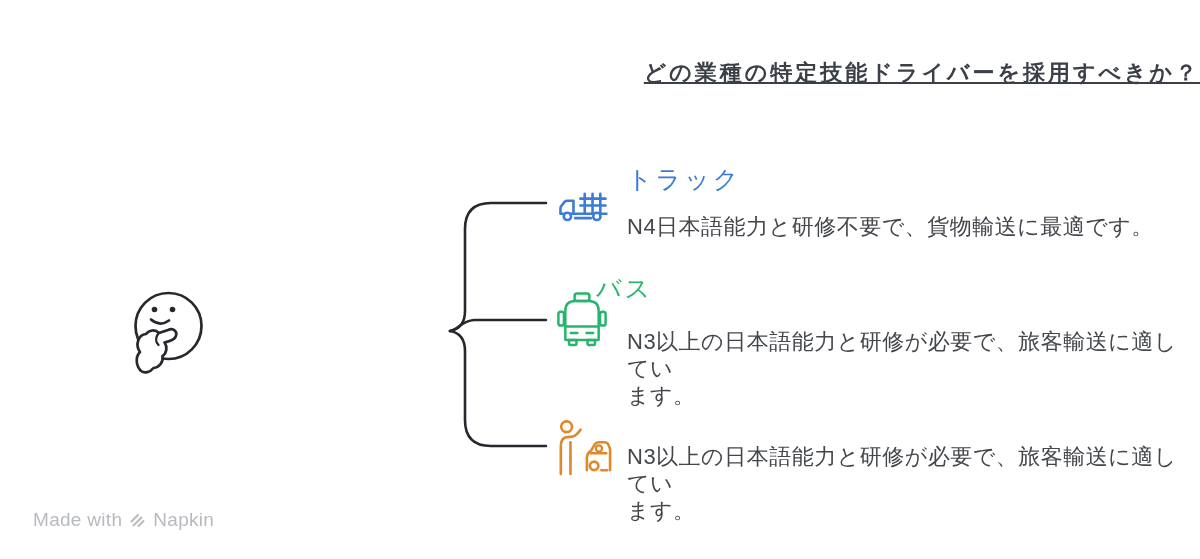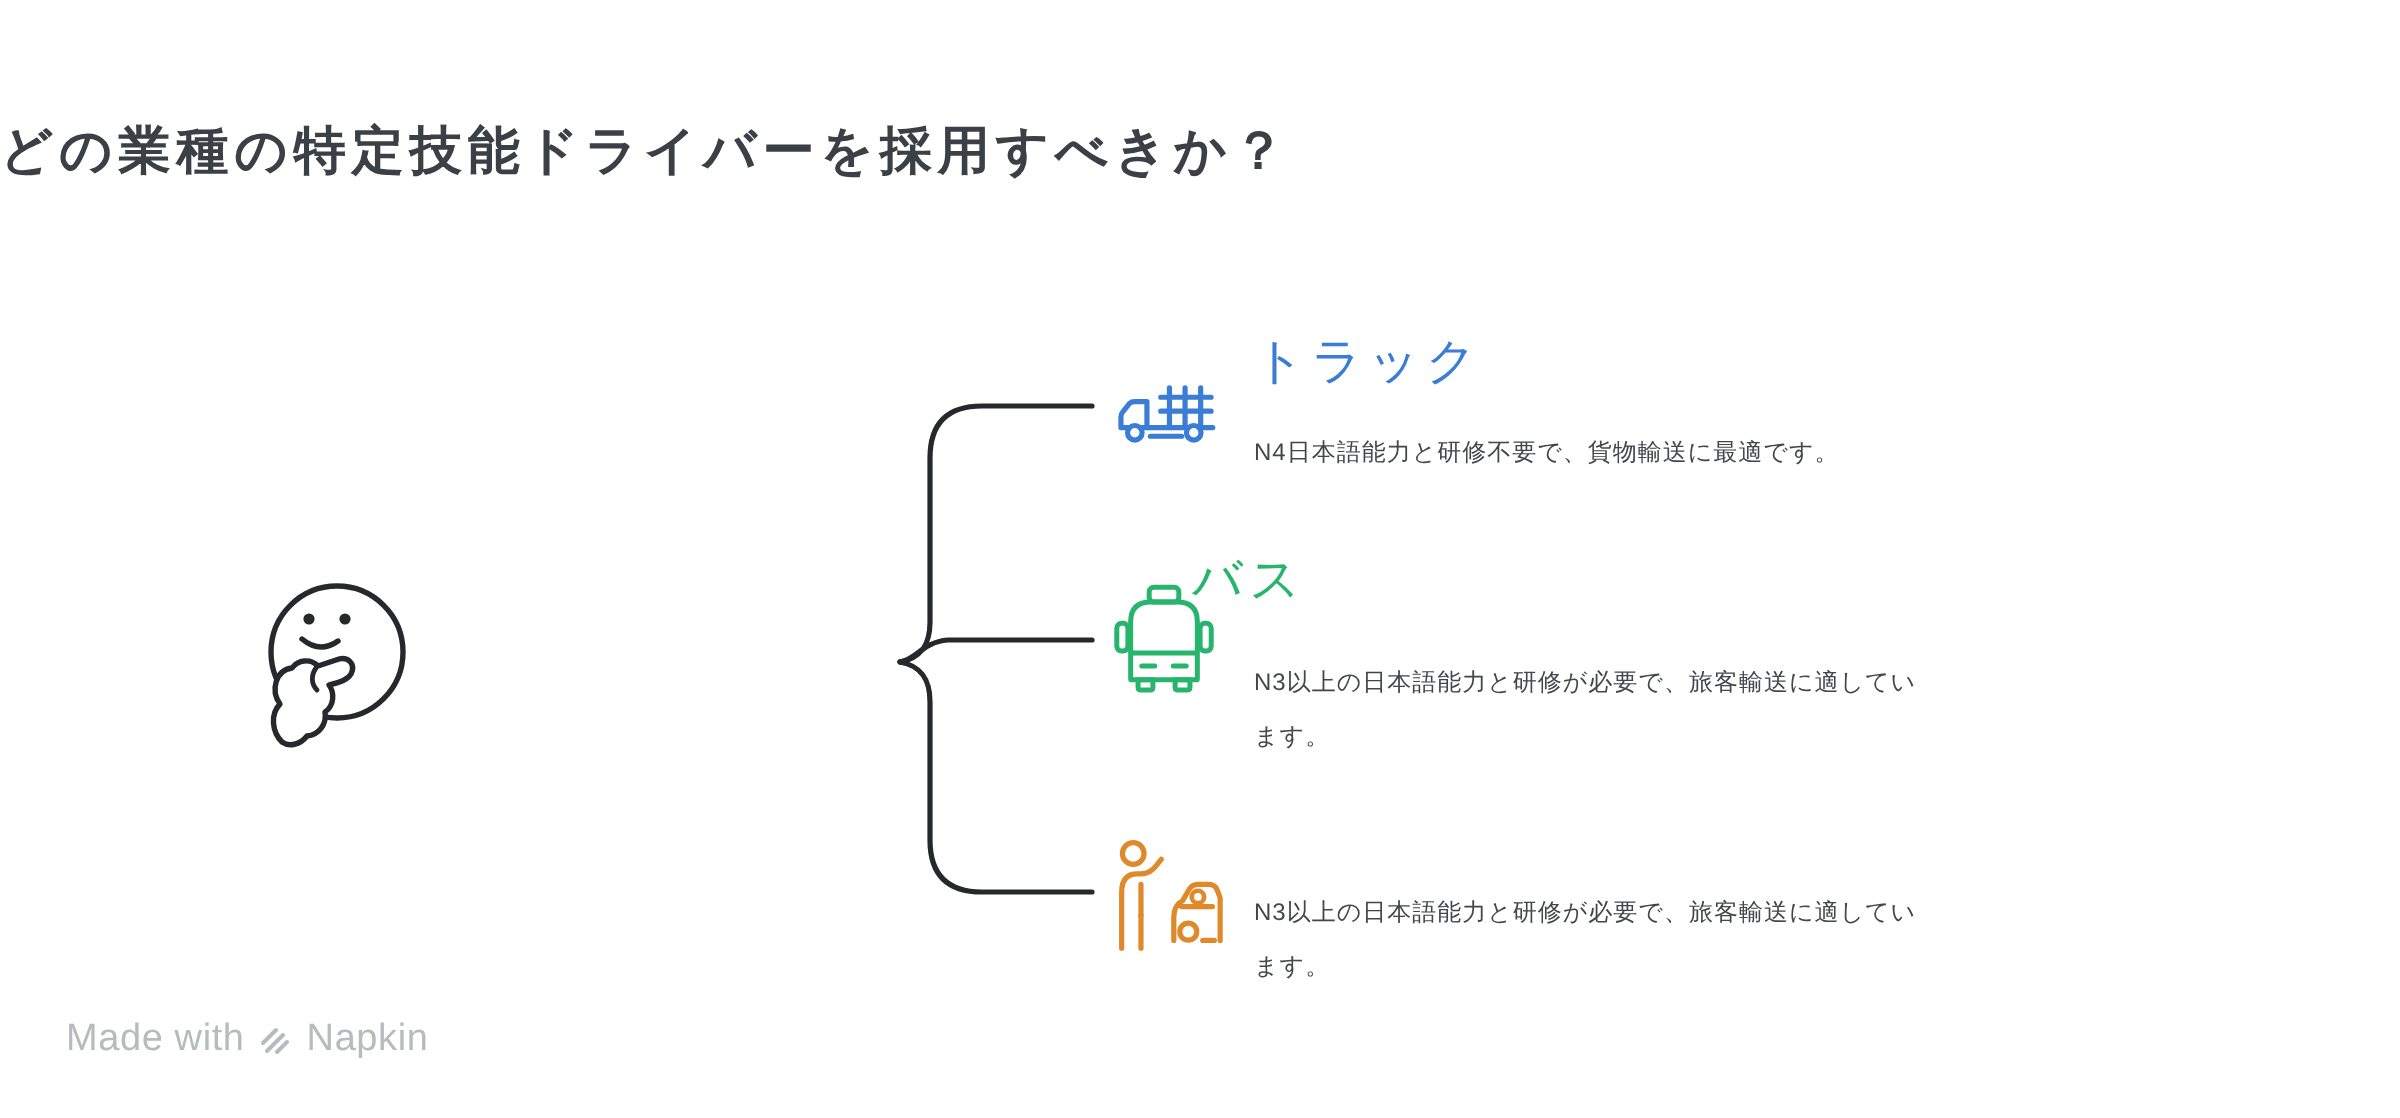--- a/index.html
+++ b/index.html
@@ -3,29 +3,29 @@
 <meta charset="utf-8">
 <style>
   html,body{margin:0;padding:0;background:#fff;}
   .canvas{
     position:relative;width:1200px;height:559px;background:#ffffff;overflow:hidden;
     font-family:"Liberation Sans","DejaVu Sans",sans-serif;
     color:#3b3f46;
   }
   .abs{position:absolute;}
   .diagram-title{
-    left:0;right:0;top:58px;text-align:left;
-    font-size:26px;font-weight:700;letter-spacing:3px;color:var(--title,#3b3f46);
+    left:0;right:0;top:58px;text-align:right;
+    font-size:22px;font-weight:700;letter-spacing:3px;color:var(--title,#3b3f46);text-decoration:underline;
   }
   .connector-layer{left:0;top:0;width:1200px;height:559px;pointer-events:none;}
   .branch-label{
-    font-size:25px;font-weight:500;letter-spacing:3px;line-height:1.1;white-space:nowrap;
+    font-size:25px;font-weight:500;letter-spacing:3px;line-height:1.1;white-space:nowrap;font-family:Liberation Mono, monospace;
   }
   .branch-desc{
-    font-size:12px;font-weight:400;letter-spacing:0.5px;line-height:27px;
+    font-size:22px;font-weight:400;letter-spacing:0.5px;line-height:27px;
     color:var(--desc,#43464b);white-space:pre-line;width:560px;
   }
   .truck-color{color:var(--truck,#3b7cd6);}
   .bus-color{color:var(--bus,#27b56d);}
   .taxi-color{color:var(--taxi,#e0892b);}
   .line-color{color:var(--line,#26282d);}
   .footer{
     left:33px;top:509px;display:flex;align-items:center;gap:7px;
     color:#b7babe;font-size:19px;letter-spacing:0.3px;
   }

